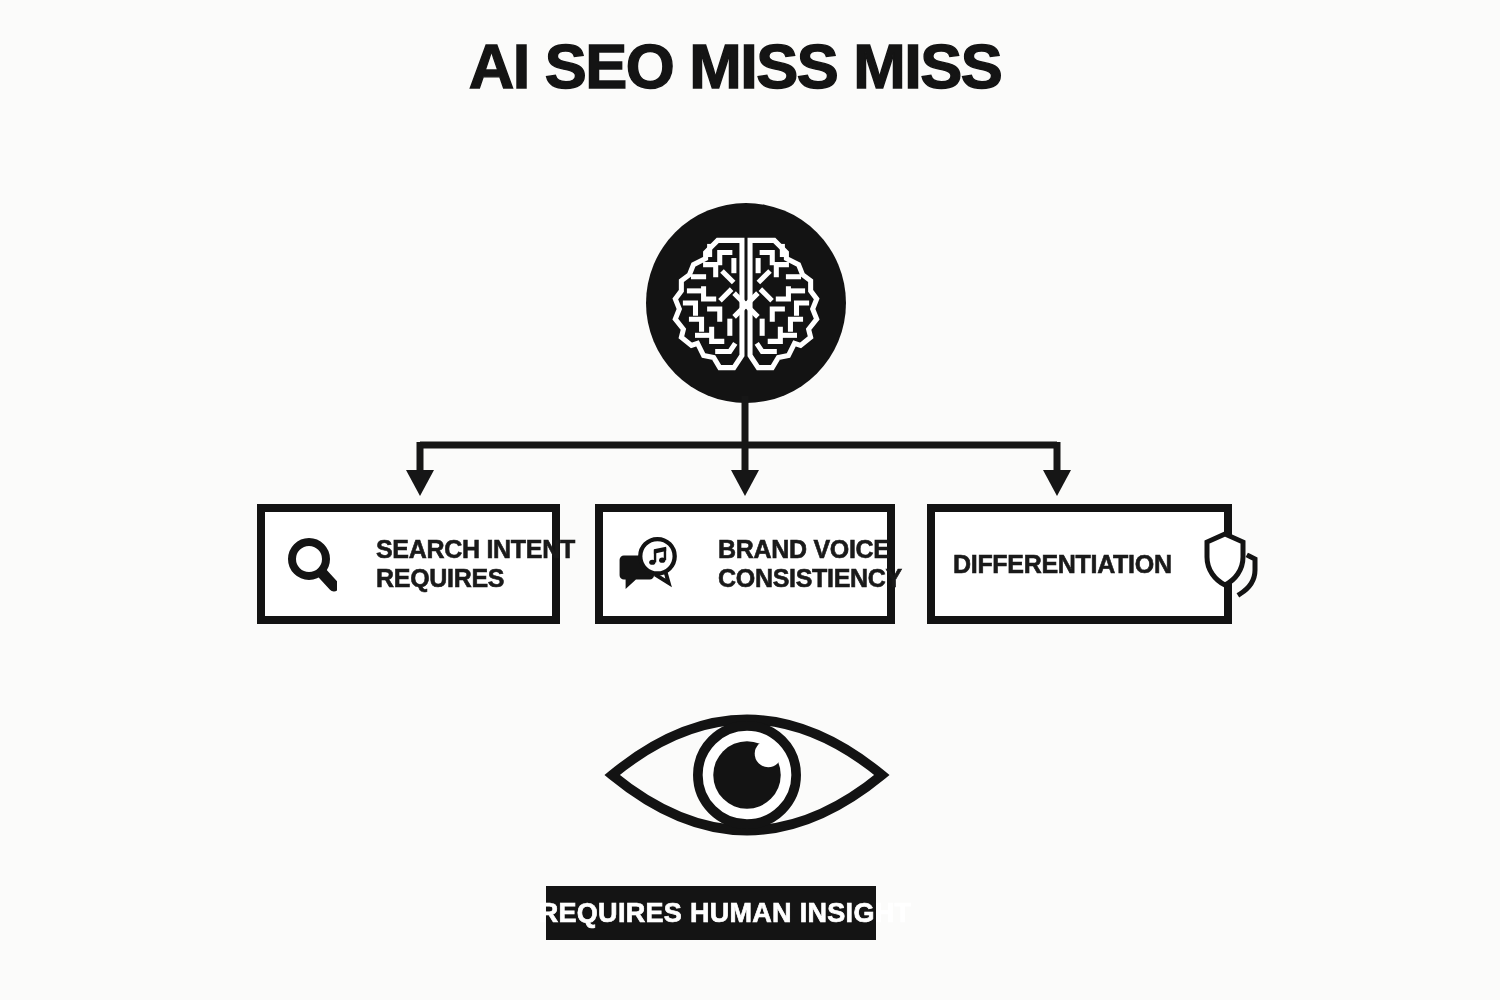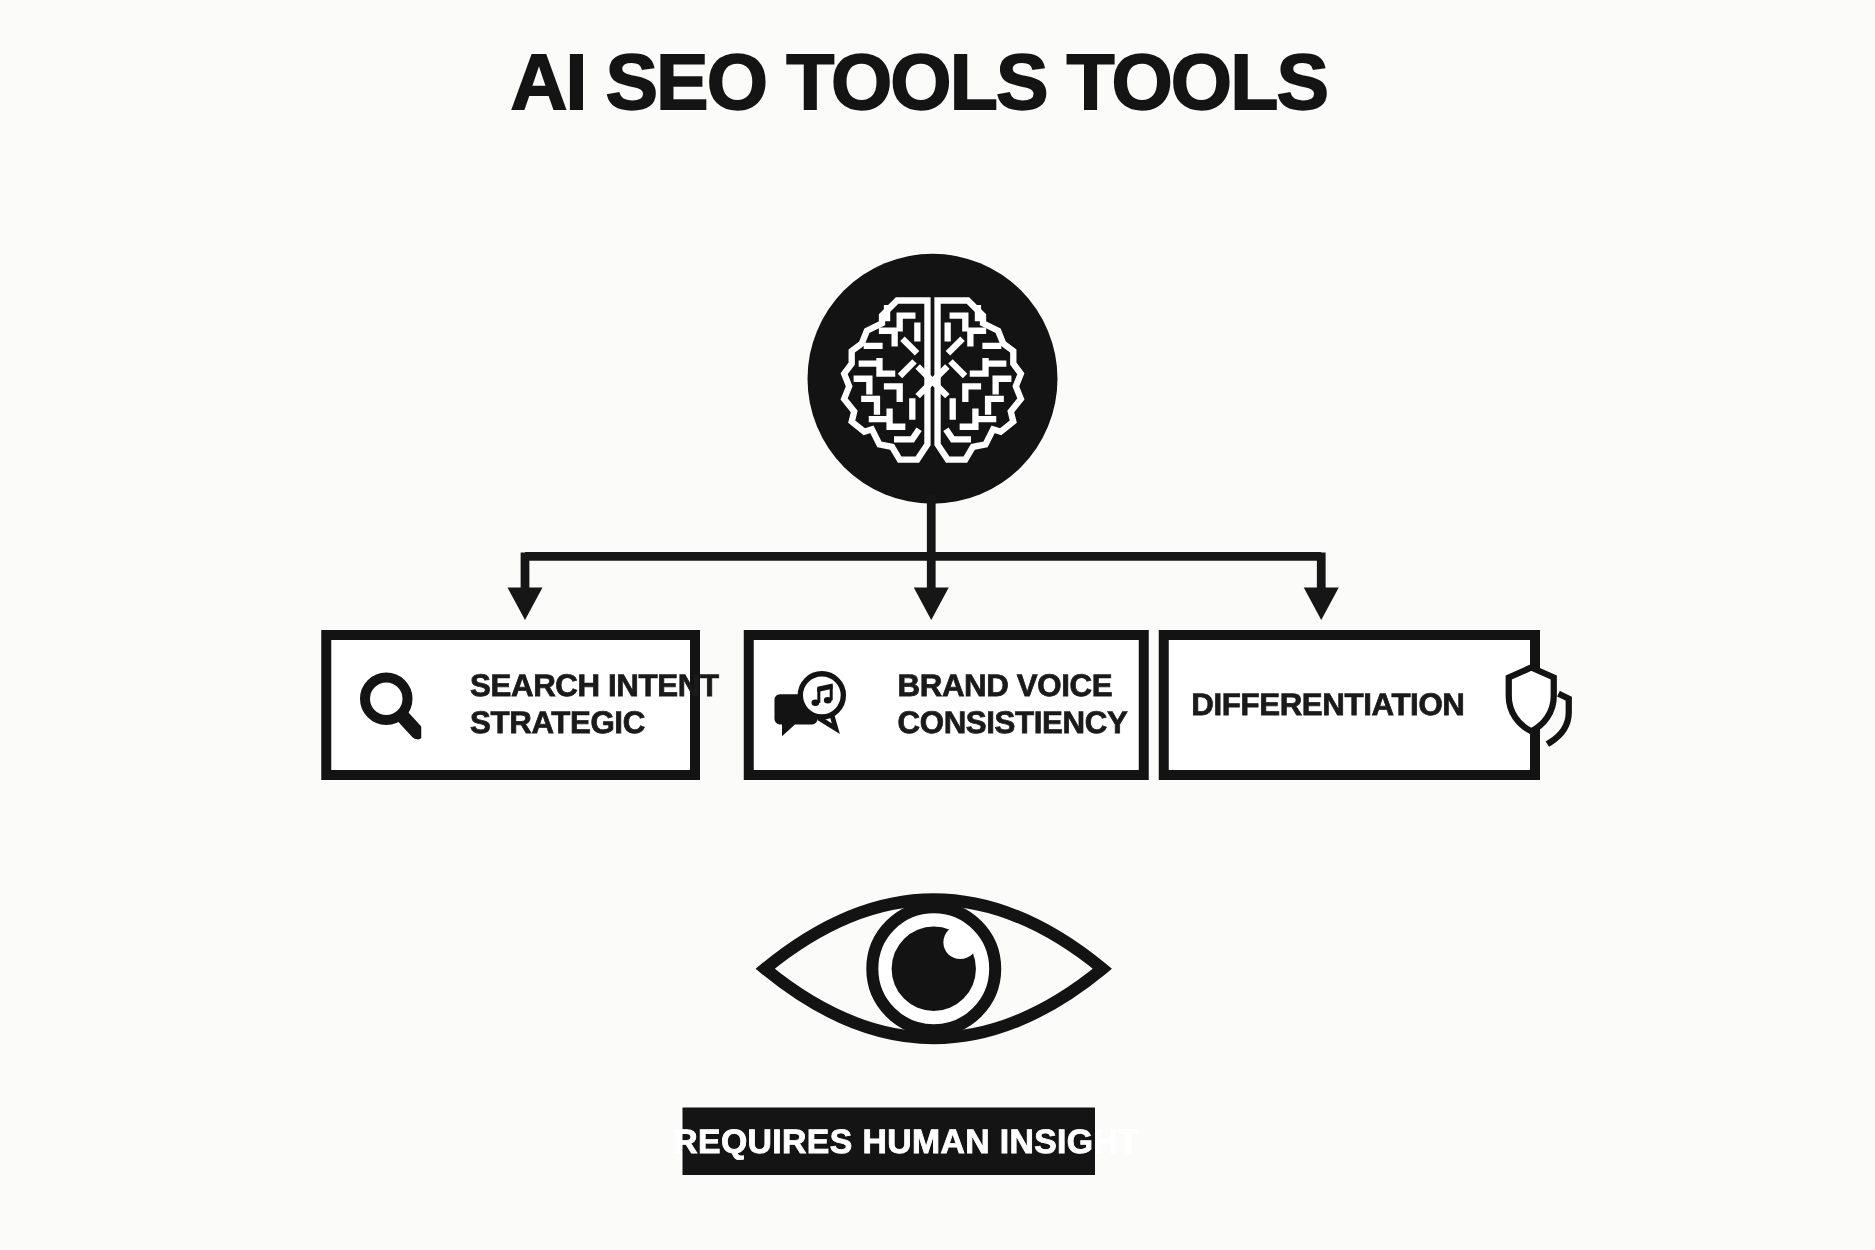--- a/index.html
+++ b/index.html
@@ -45,21 +45,21 @@
     position: absolute;
     top: 504px;
     height: 120px;
     background: #ffffff;
     border: 8px solid #131313;
     display: flex;
     align-items: center;
     gap: 27px;
   }
   #box-search   { left: 257px; width: 303px; padding-left: 20px; }
-  #box-brand    { left: 595px; width: 324px; padding-left: 14px; }
+  #box-brand    { left: 595px; width: 300px; padding-left: 14px; }
   #box-compete  { left: 927px; width: 305px; padding-left: 18px; padding-right: 12px; }
   .box-icon { flex: 0 0 auto; display: flex; align-items: center; justify-content: center; }
   .box-text { margin-left: 12px; }
   #box-compete .box-text { margin-left: 0; }
   #box-compete .box-icon { margin-left: auto; }
   .box-line {
     font-size: 25px;
     line-height: 29px;
     font-weight: 700;
     letter-spacing: -0.3px;
@@ -93,21 +93,21 @@
     white-space: nowrap;
   }
   svg { display: block; }
 </style>
 </head>
 <body>
 
 <div id="canvas">
 
   <div class="title-block">
-    <div class="title-line">AI SEO TOOLS TOOLS</div>
+    <div class="title-line">AI SEO MISS MISS</div>
   </div>
 
   <div class="brain-wrap">
     <svg width="202" height="202" viewBox="0 0 200 200">
       <circle cx="100" cy="100" r="99" fill="#131313"></circle>
       <g stroke="#ffffff" stroke-width="5" fill="none" stroke-linejoin="miter" stroke-linecap="square">
         <g id="lh">
           <path d="M96 38 L72 38 L60 50 L60 56 L48 62 L44 72 L36 78 L36 88 L30 96 L34 106 L30 116 L38 126 L36 134 L46 142 L52 140 L58 152 L68 154 L74 164 L88 164 L96 152 Z"></path>
           <path d="M84 50 L74 50 L74 60"></path>
           <path d="M60 62 L70 62 L70 72"></path>
@@ -152,21 +152,21 @@
 
   <div class="gap-box" id="box-search">
     <span class="box-icon">
       <svg width="52" height="56" viewBox="0 0 52 56">
         <circle cx="24" cy="23" r="17" fill="none" stroke="#141414" stroke-width="8"></circle>
         <line x1="37" y1="37" x2="49" y2="50" stroke="#141414" stroke-width="11" stroke-linecap="round"></line>
       </svg>
     </span>
     <span class="box-text">
       <div class="box-line">SEARCH INTENT</div>
-      <div class="box-line">STRATEGIC</div>
+      <div class="box-line">REQUIRES</div>
     </span>
   </div>
 
   <div class="gap-box" id="box-brand">
     <span class="box-icon">
       <svg width="62" height="64" viewBox="0 0 72 72">
         <path d="M8 26 h30 a5 5 0 0 1 5 5 v18 a5 5 0 0 1 -5 5 H22 l-12 11 v-11 h-2 a5 5 0 0 1 -5 -5 V31 a5 5 0 0 1 5 -5 Z" fill="#131313"></path>
         <path d="M56 44 L60 58 L44 48" fill="#ffffff" stroke="#131313" stroke-width="4.5" stroke-linejoin="miter"></path>
         <circle cx="47" cy="27" r="20" fill="#ffffff" stroke="#131313" stroke-width="5"></circle>
         <g fill="#131313">

